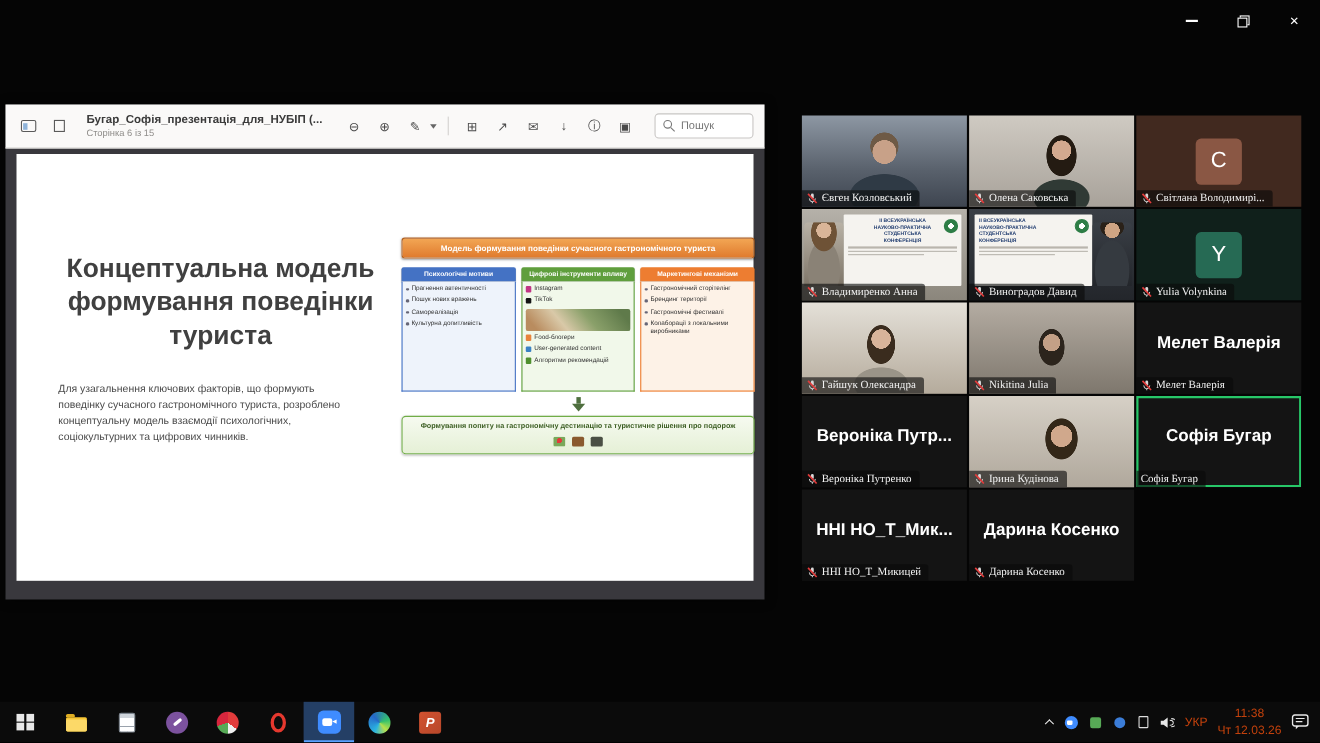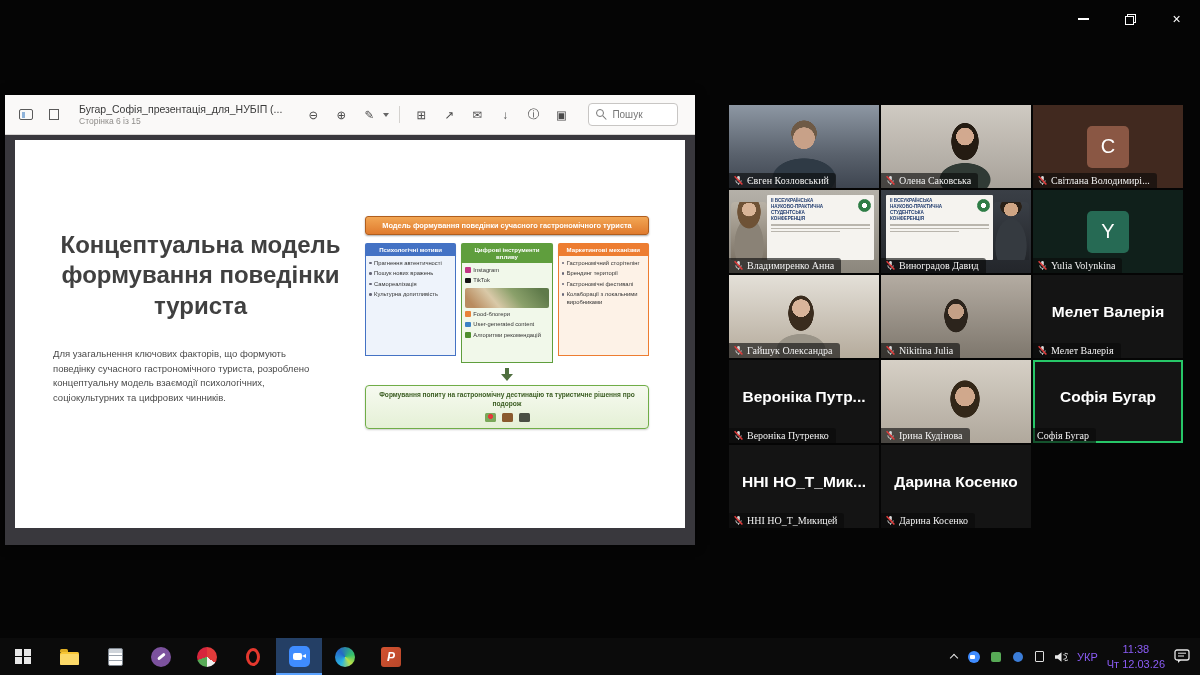--- a/index.html
+++ b/index.html
@@ -18,38 +18,38 @@
 
   
   .pdf-window { position:absolute; left:5px; top:95px; width:690px; height:450px; background:#39383d; display:flex; flex-direction:column; box-shadow:0 0 10px rgba(0,0,0,.6); }
   .pdf-toolbar { height:40px; flex:0 0 auto; background:#faf9f8; border-bottom:1px solid #d8d6d4; display:flex; align-items:center; padding:0 10px; gap:6px; }
   .tb-ico { width:22px; height:22px; display:flex; align-items:center; justify-content:center; font-size:11.5px; color:#4a4a4a; border-radius:3px; }
   .ico-sidebar i { display:block; width:14px; height:11px; border:1.2px solid #5a5a5a; border-radius:2px; position:relative; }
   .ico-sidebar i::before { content:""; position:absolute; left:1.5px; top:1.5px; bottom:1.5px; width:3.5px; background:#8fb3d9; }
   .ico-pages i { display:block; width:10px; height:11px; border:1.2px solid #5a5a5a; position:relative; background:#faf9f8; }
   .ico-pages i::before { content:""; position:absolute; width:10px; height:11px; border:1.2px solid #5a5a5a; left:2.5px; top:-3.5px; z-index:-1; }
   .doc-meta { margin-left:8px; margin-right:14px; min-width:160px; }
-  .doc-title { font-size:10.5px; color:#3a3a3a; white-space:nowrap; }
+  .doc-title { font-size:10.5px; color:#3a3a3a; white-space:nowrap;font-weight:bold; }
   .doc-sub { font-size:8.5px; color:#8f8d8a; margin-top:1px; }
   .caret { width:0; height:0; border-left:3px solid transparent; border-right:3px solid transparent; border-top:4px solid #666; margin-left:-3px; }
   .tb-div { width:1px; height:17px; background:#d4d2cf; margin:0 4px; }
   .searchbox { display:flex; align-items:center; gap:5px; border:1px solid #c8c6c4; background:#fff; border-radius:4px; height:23px; padding:0 7px; margin-left:10px; }
   .mag { position:relative; width:11px; height:11px; }
   .mag::before { content:""; position:absolute; width:6px; height:6px; border:1.4px solid #777; border-radius:50%; left:0; top:0; }
   .mag::after { content:""; position:absolute; width:4.5px; height:1.4px; background:#777; transform:rotate(45deg); left:6px; top:8px; }
   .search-input { border:none; outline:none; width:58px; font-size:10px; color:#555; font-family:"Liberation Sans", sans-serif; background:transparent; }
 
   .pdf-content { flex:1; display:flex; justify-content:center; align-items:flex-start; padding:5px 10px 17px; overflow:hidden; }
   .slide { position:relative; width:670px; height:100%; background:#fff; }
 
   .slide-title { position:absolute; left:38px; top:90px; width:295px; font-size:24px; line-height:1.27; font-weight:bold; color:#404040;text-align:center; }
   .slide-body { position:absolute; left:38px; top:207px; width:272px; font-size:9.5px; line-height:1.55; color:#4a4a4a; }
 
   
-  .diagram { position:absolute; left:350px; top:76px; width:284px; }
+  .diagram { position:absolute; left:350px; top:76px; width:321px; }
   .banner { background:linear-gradient(180deg,#f2a654,#e07b2e); border:1px solid #b05e1e; border-radius:3px; color:#fff; font-size:7.4px; font-weight:bold; text-align:center; padding:4px 8px; box-shadow:0 1px 2px rgba(0,0,0,.35); }
   .cols { display:flex; gap:5px; margin-top:8px; align-items:flex-start; }
   .col { flex:1; }
   .col-hdr { color:#fff; font-size:6.1px; font-weight:bold; text-align:center; padding:3px 2px; border-radius:2px 2px 0 0; box-shadow:0 1px 1px rgba(0,0,0,.25); }
   .col-bd { border:1px solid; border-top:none; padding:3.5px 3px; font-size:5.8px; line-height:1.3; color:#333; min-height:100px; }
   .dg-item { display:flex; gap:2.5px; margin-bottom:3px; align-items:flex-start; }
   .dot { width:2.5px; height:2.5px; border-radius:50%; background:#667; margin-top:2px; flex:0 0 auto; }
   .chip { width:5.5px; height:5.5px; border-radius:1px; flex:0 0 auto; margin-top:0.5px; }
   .mini-photo { height:20px; border-radius:2px; margin:2px 0 3px; background:linear-gradient(50deg,#b98c5f 10%,#d9c9a8 35%,#8aa06a 60%,#5f7a4a 90%); }
   .arrow { display:flex; flex-direction:column; align-items:center; margin:5px auto 4px; }
@@ -94,21 +94,21 @@
   .v-stefania { background:
     radial-gradient(circle 14px at 50% 52%, #d8b49c 97%, transparent),
     radial-gradient(ellipse 20px 15px at 50% 30%, #e8e4de 96%, transparent),
     radial-gradient(ellipse 32px 20px at 50% 96%, #4a443c 96%, transparent),
     linear-gradient(180deg,#9a948a,#6e6860); }
   .v-iryna { background:
     radial-gradient(circle 10px at 56% 44%, #d0a88c 97%, transparent),
     radial-gradient(ellipse 15px 19px at 56% 47%, #332718 96%, transparent),
     linear-gradient(180deg,#d6d0c6,#b0a89c); }
 
-  .k-poster.v-anna  { background:linear-gradient(180deg,#b5b1a9,#8b867c); }
+  .k-poster.v-anna  { background:linear-gradient(180deg,#b5b1a9,#8b867c);text-align:center; }
   .k-poster.v-davyd { background:linear-gradient(180deg,#3a3f46,#23262b); }
   .poster { position:absolute; top:5px; bottom:13px; background:#f5f3ef; border-radius:1px; padding:3px 4px; overflow:hidden; }
   .v-anna .poster  { left:38px; right:5px; }
   .v-davyd .poster { left:5px;  right:38px; }
   .pl { font-size:4.6px; font-weight:bold; color:#1e3a6e; line-height:1.3; }
   .bars { margin-top:2.5px; display:flex; flex-direction:column; gap:1.6px; }
   .bar { height:1.6px; background:#b9b5ad; }
   .plogo { position:absolute; right:3px; top:4px; width:13px; height:13px; border-radius:50%; background:radial-gradient(circle,#fff 32%,#2e7d46 34%); border:1px solid #2e7d46; }
   .person { position:absolute; bottom:13px; width:36px; height:58px; border-radius:4px 4px 0 0; }
   .v-anna .person { left:2px; background:
@@ -141,21 +141,21 @@
   .ico-viber i::after { content:""; position:absolute; left:5.5px; top:8px; width:9px; height:3.2px; background:#fff; border-radius:2px; transform:rotate(-40deg); }
   .ico-colorful i { display:block; width:20px; height:20px; border-radius:50%; background:conic-gradient(#e23b3b 0 35%, #f0f0f0 35% 50%, #57a956 50% 70%, #d7263d 70% 100%); }
   .ico-opera i { display:block; width:14px; height:18px; border:3.2px solid #e5382e; border-radius:50%; }
   .ico-zoom i { display:block; width:21px; height:21px; border-radius:5px; background:#3f8cff; position:relative; }
   .ico-zoom i::before { content:""; position:absolute; left:4px; top:7px; width:9px; height:7px; background:#fff; border-radius:2px; }
   .ico-zoom i::after { content:""; position:absolute; left:13.5px; top:8px; border-top:2.6px solid transparent; border-bottom:2.6px solid transparent; border-right:4px solid #fff; }
   .ico-edge i { display:block; width:20px; height:20px; border-radius:50%; background:conic-gradient(from 210deg, #2bb3e0, #2567c8 30%, #35c26b 62%, #b9e04a 80%, #2bb3e0); }
   .ico-ppt i { display:block; width:20px; height:20px; border-radius:3px; background:linear-gradient(135deg,#d35230,#b7472a); color:#fff; font-weight:bold; font-size:12px; text-align:center; line-height:20px; }
   .ico-ppt i::after { content:"P"; }
 
-  .tray { margin-left:auto; display:flex; align-items:center; gap:9px; padding:0 10px; color:#8b5cf6; }
+  .tray { margin-left:auto; display:flex; align-items:center; gap:9px; padding:0 10px; color:#c2410c; }
   .chev { width:8px; height:8px; position:relative; }
   .chev::before { content:""; position:absolute; left:1px; top:2.5px; width:5px; height:5px; border-left:1.5px solid #e8e8e8; border-top:1.5px solid #e8e8e8; transform:rotate(45deg); }
   .tico { width:13px; height:13px; display:flex; align-items:center; justify-content:center; }
   .tico-zoom i { display:block; width:12px; height:12px; border-radius:50%; background:#3f8cff; position:relative; }
   .tico-zoom i::before { content:""; position:absolute; left:2.5px; top:4px; width:5px; height:4px; background:#fff; border-radius:1px; }
   .tico-gpu i { display:block; width:10px; height:10px; background:#57a956; border-radius:2px; }
   .tico-net i { display:block; width:10px; height:10px; background:#3b7dd8; border-radius:50%; }
   .tico-usb i { display:block; width:9px; height:11px; border:1.3px solid #ddd; border-radius:1px; }
   .lang { font-size:11px; }
   .clock { font-size:11px; line-height:1.3; text-align:center; }

